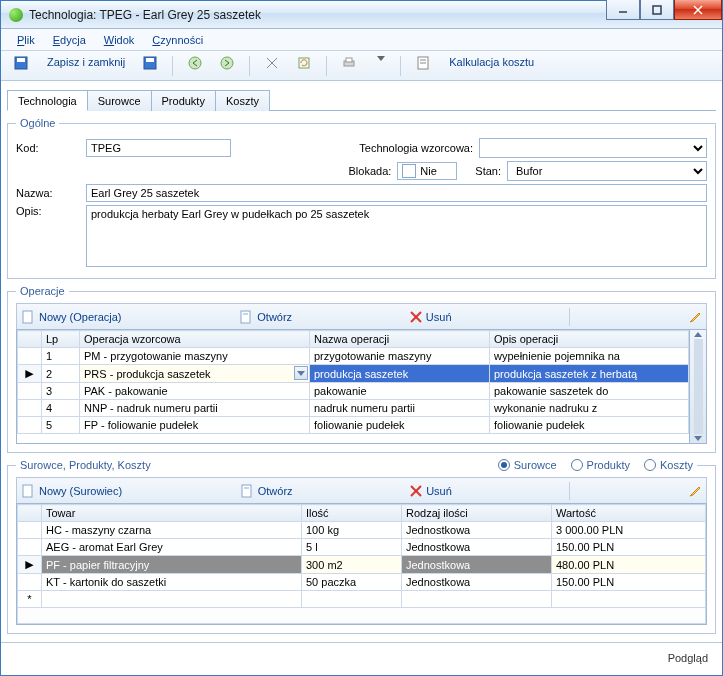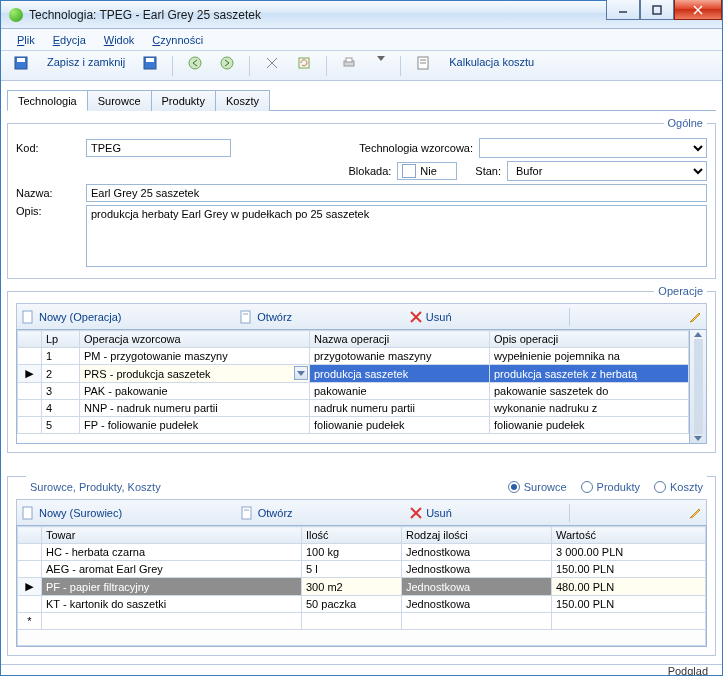--- a/index.html
+++ b/index.html
@@ -18,21 +18,21 @@
   .menubar .mi::first-letter { text-decoration:underline;}
   .toolbar { height:30px; display:flex; align-items:center; padding:0 6px; gap:4px; background:linear-gradient(#f8fbfe,#e8f0f9); border-bottom:1px solid #b7c8de;}
   .tbtn { height:22px; display:flex; align-items:flex-start; gap:19px; padding:0 6px; border:1px solid transparent; border-radius:2px;}
   .tsep { width:1px; height:20px; background:#c1d1e4; margin:0 4px;}
   .tbtn .lbl { color:#0a3f8d;}
   .page { padding:8px 6px 2px; }
   .tabs { display:flex; border-bottom:1px solid #9db7d6; margin-bottom:6px;}
   .tab { padding:4px 10px 3px; border:1px solid #9db7d6; border-bottom:none; margin-right:-1px; background:linear-gradient(#f6f9fd,#e4edf7); position:relative; top:1px;}
   .tab.active { background:#fff; font-weight:normal; z-index:2; border-bottom:1px solid #fff;}
   fieldset { border:1px solid #b7c8de; margin:0 0 6px; padding:6px 8px 8px;}
-  fieldset legend { padding:0 4px; color:#355f9e;text-align:right;}
+  fieldset legend { padding:0 4px; color:#355f9e;}
   .row { display:flex; align-items:center; margin:3px 0;}
   .lblcol { width:70px; color:#000;}
   input[type=text], textarea, select { font: inherit; border:1px solid #9db7d6; padding:2px 4px; background:#fff;}
   textarea { resize:none;}
   .toprow { display:flex; align-items:center; gap:6px; }
   .chkish { width:14px; height:14px; border:1px solid #8aa6cb; background:#fff; display:inline-block;}
   .gridtoolbar { height:26px; display:flex; align-items:center; gap:6px; padding:0 4px; background:linear-gradient(#f4f8fd,#e3ecf6); border:1px solid #b7c8de; border-bottom:none;justify-content:space-between;}
   .gridtoolbar .gi { display:flex; align-items:center; gap:4px; color:#0a3f8d;}
   .grid { border:1px solid #9db7d6; }
   .grid table { border-collapse:collapse; width:100%; table-layout:fixed;}
@@ -43,21 +43,21 @@
   .grid tr.sel td { background:#3b6fd1; color:#fff;}
   .grid tr.sel td.combo { background:#fffef0; color:#000; position:relative;}
   .grid tr.greysel td { background:#8e8e8e; color:#fff;}
   .grid tr.greysel td.num { background:#fffef0; color:#000;}
   .opwrap { display:flex;}
   .opwrap .scroller { width:17px; background:linear-gradient(#f1f5fa,#dce6f1); border:1px solid #9db7d6; border-left:none; display:flex; flex-direction:column; justify-content:space-between; align-items:center; padding:2px 0;}
   .radios { display:flex; align-items:center; gap:14px;}
   .radio { display:flex; align-items:center; gap:4px;}
   .rcirc { width:12px; height:12px; border:1px solid #5b7aa3; border-radius:50%; display:flex; align-items:center; justify-content:center;}
   .rcirc.on::after { content:""; width:6px; height:6px; background:#2b5ea8; border-radius:50%;}
-  .statusbar { height:22px; border-top:1px solid #b7c8de; display:flex; align-items:flex-start; justify-content:flex-end; padding:0 14px; color:#333;}
+  .statusbar { height:22px; border-top:1px solid #b7c8de; display:flex; align-items:flex-end; justify-content:flex-end; padding:0 14px; color:#333;}
   .num { text-align:right;}
   .tri { width:0; height:0; border-left:4px solid transparent; border-right:4px solid transparent;}
   .tri.up { border-bottom:5px solid #5b7aa3;}
   .tri.down { border-top:5px solid #5b7aa3;}
   .combobtn { position:absolute; right:1px; top:1px; width:14px; height:14px; background:linear-gradient(#f3f7fc,#d6e3f2); border:1px solid #8da8cb; display:flex; align-items:center; justify-content:center;}
 </style>
 </head>
 <body>
 
 <div class="window">
@@ -279,21 +279,21 @@
         <div class="scroller">
           <span class="tri up"></span>
           <span style="flex:1; width:9px; background:#d2ddeb; margin:2px 0;"></span>
           <span class="tri down"></span>
         </div>
       </div>
     </fieldset>
 
     <fieldset>
       <legend style="width:calc(100% - 10px);">
-        <span style="display:flex; align-items:center;margin-top:22px;">
+        <span style="display:flex; align-items:center;">
           <span>Surowce, Produkty, Koszty</span>
           <span style="flex:1"></span>
           <span class="radios">
             <span class="radio">
                 <span class="rcirc on"></span>
                 <span>Surowce</span>
               </span>
             <span class="radio">
                 <span class="rcirc"></span>
                 <span>Produkty</span>
@@ -345,21 +345,21 @@
           <tbody>
               <tr>
             <th class="rowmark"></th>
             <th>Towar</th>
             <th>Ilość</th>
             <th>Rodzaj ilości</th>
             <th>Wartość</th>
           </tr>
           <tr>
                 <td class="rowmark"></td>
-                <td>HC - herbata czarna</td>
+                <td>HC - maszyny czarna</td>
                 <td class="num">100 kg</td>
                 <td>Jednostkowa</td>
                 <td class="num">3 000.00 PLN</td>
               </tr>
           <tr>
                 <td class="rowmark"></td>
                 <td>AEG - aromat Earl Grey</td>
                 <td class="num">5 l</td>
                 <td>Jednostkowa</td>
                 <td class="num">150.00 PLN</td>

